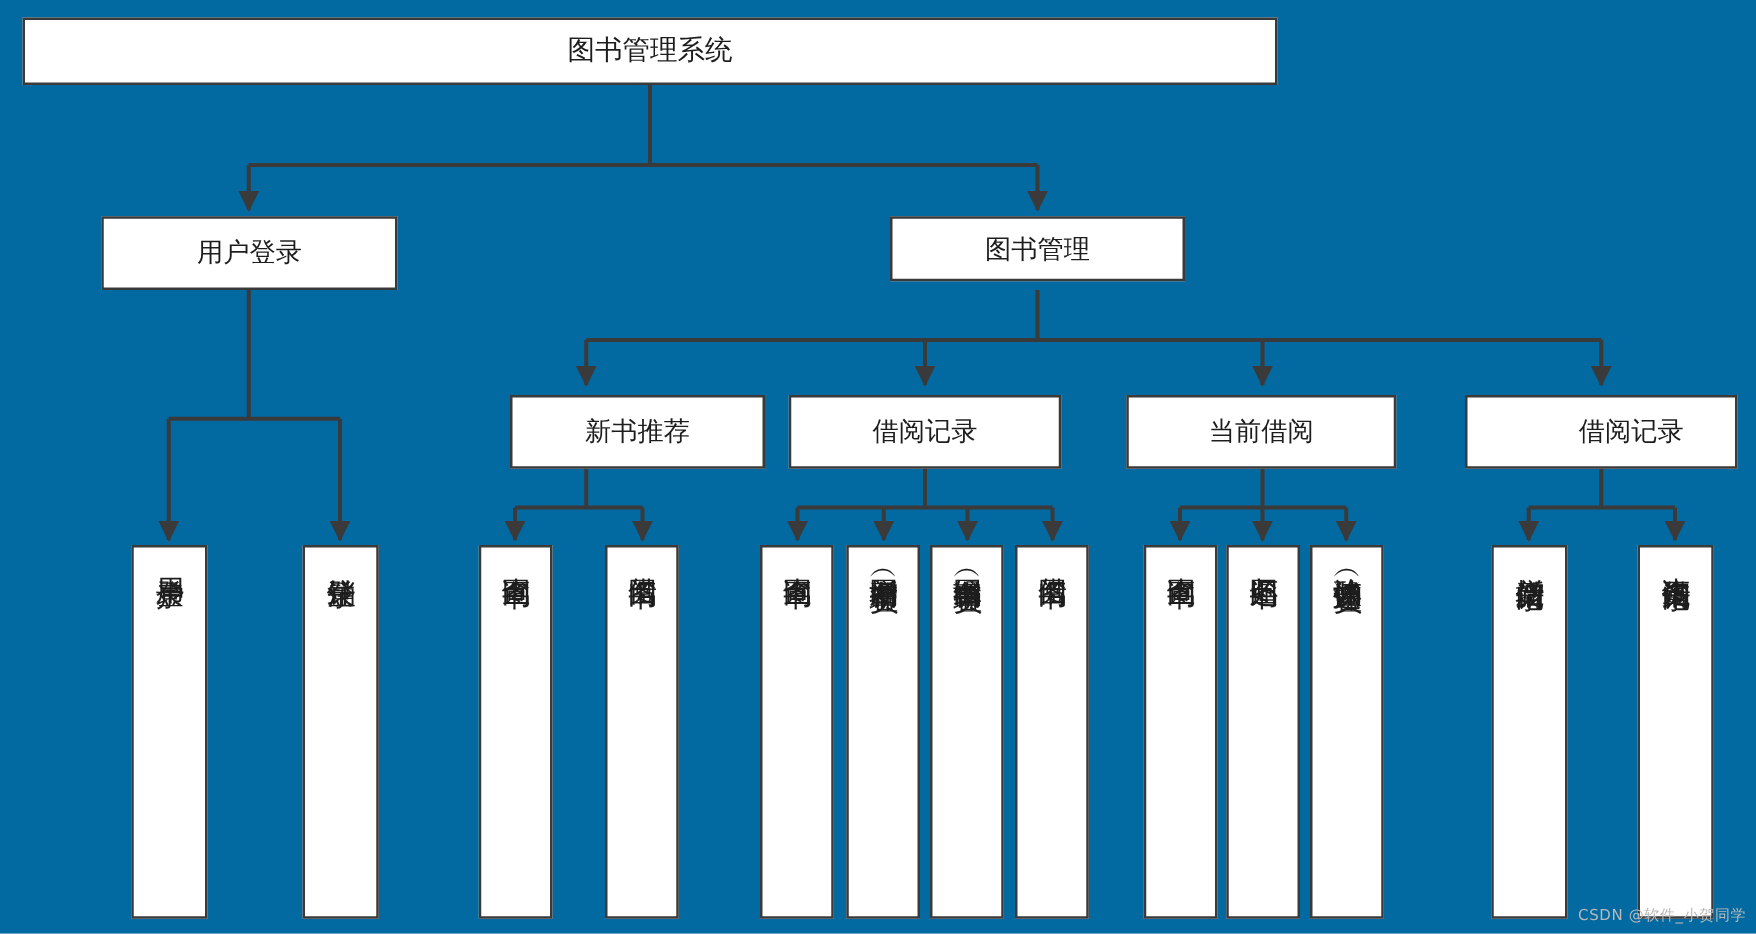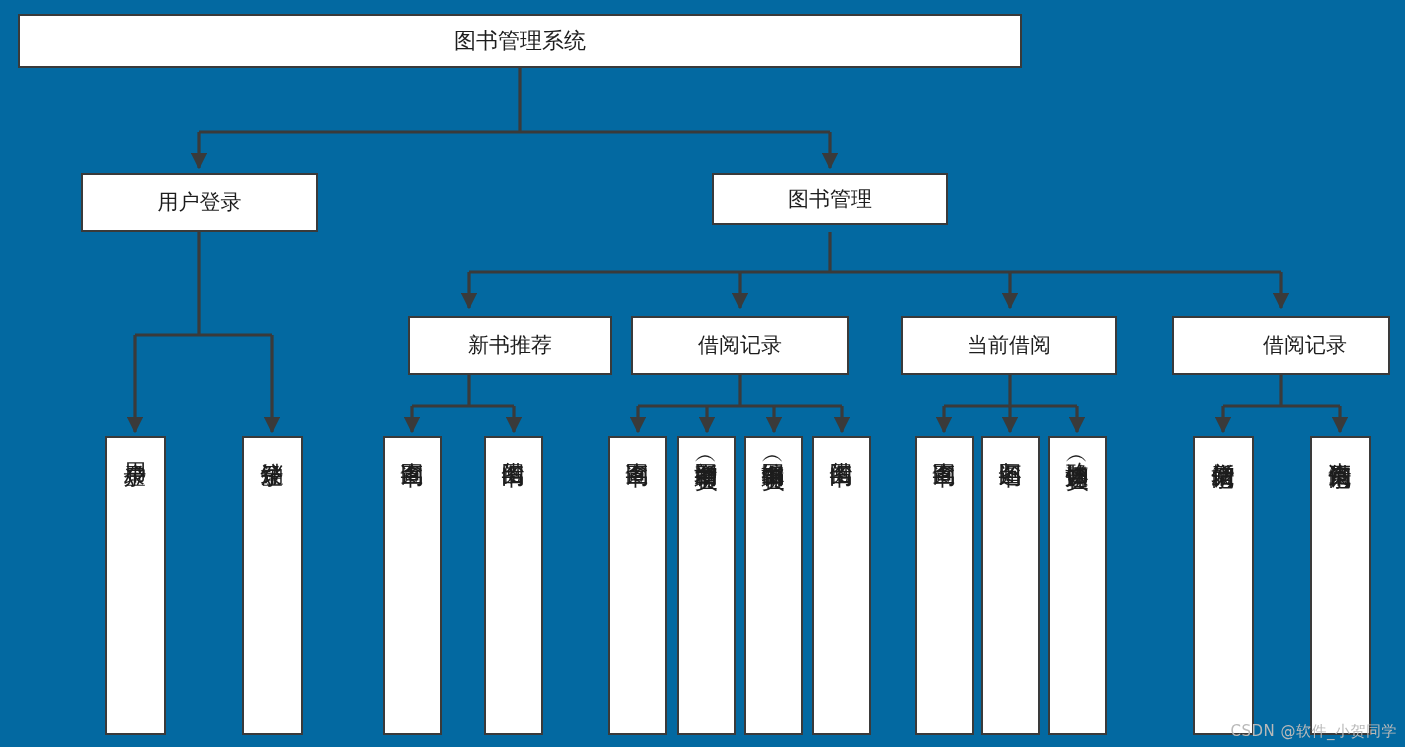--- a/index.html
+++ b/index.html
@@ -57,21 +57,21 @@
     text-orientation: upright;
     font-size: 23px;
     letter-spacing: 1px;
     line-height: 1.05;
     white-space: normal;
   }
   #watermark {
     position: absolute;
     right: 8px;
     bottom: 6px;
-    font-size: 15px;
+    font-size: 12px;
     color: #b9b9b9;
     letter-spacing: 0.5px;
     user-select: none;
   }
 </style>
 </head>
 <body>
 
 <div id="diagram-root">
 

